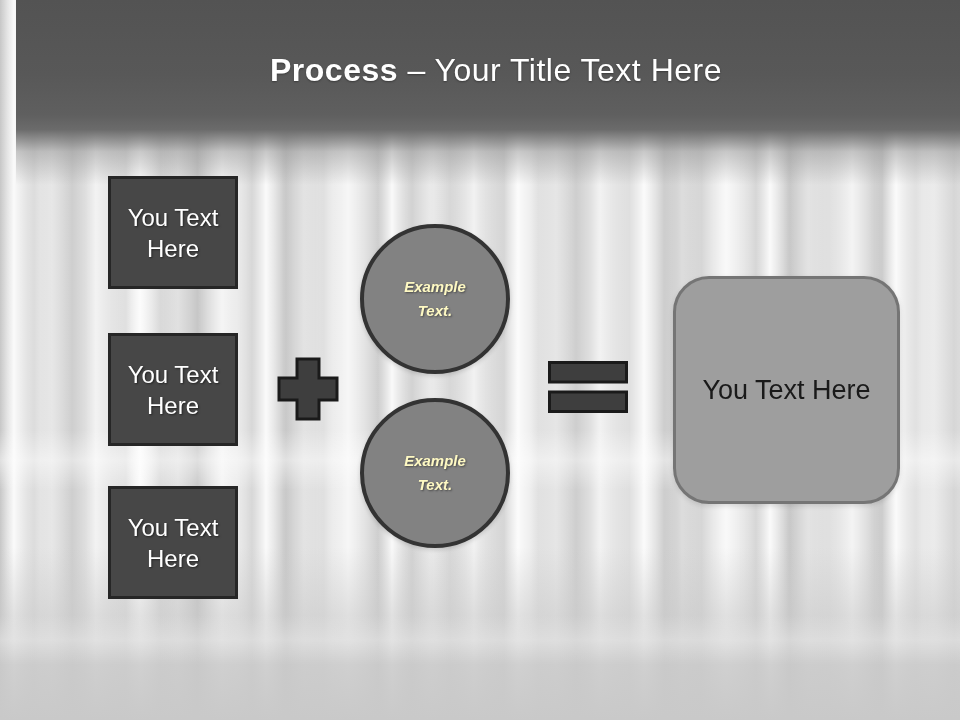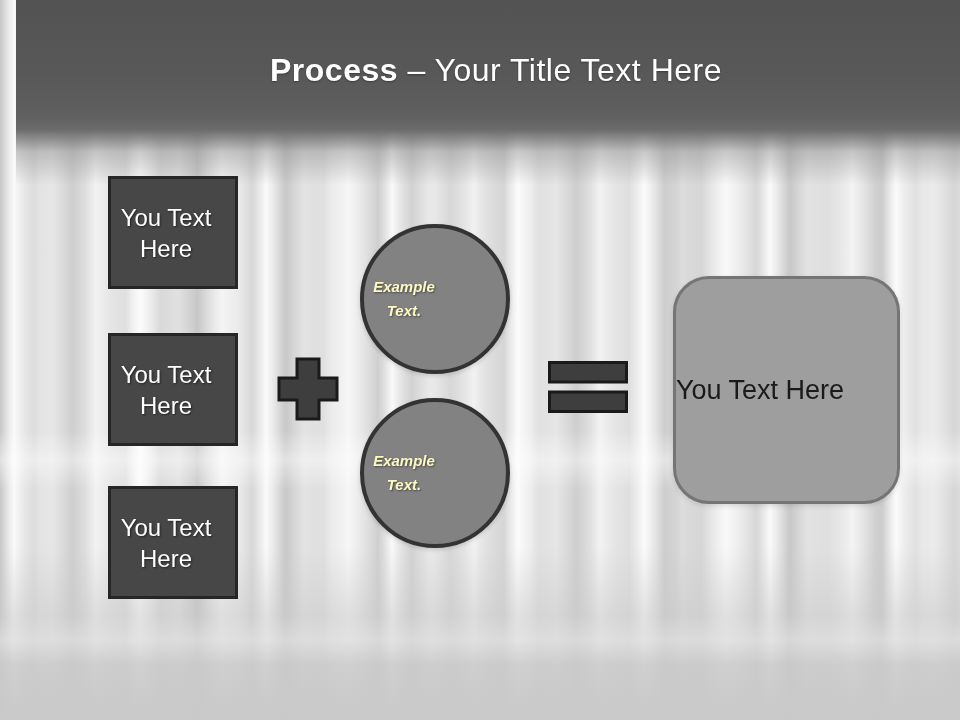--- a/index.html
+++ b/index.html
@@ -44,21 +44,21 @@
   }
   .slide-title {
     position: absolute; top: 50px; left: 0; width: 100%; margin: 0;
     text-align: center; color: #ffffff; font-size: 32px; line-height: 40px;
     font-weight: 400; text-shadow: 0 1px 2px rgba(0,0,0,0.35);
     letter-spacing: 0.5px;
   }
   .slide-title .t-bold { font-weight: 700; }
 
   .shape { position: absolute; box-sizing: border-box; display: flex;
-           align-items: center; justify-content: flex-start; text-align: center; }
+           align-items: center; justify-content: center; text-align: center; }
 
   .sq {
     left: 108px; width: 130px; height: 113px;
     background: #474747; border: 3px solid #262626;
     color: #ffffff; font-size: 24px; line-height: 31px;
     text-shadow: 1px 1px 2px rgba(0,0,0,0.5);
   }
   .sq-1 { top: 176px; } .sq-2 { top: 333px; } .sq-3 { top: 486px; }
   .sq .lbl { width: 110px; }
 

